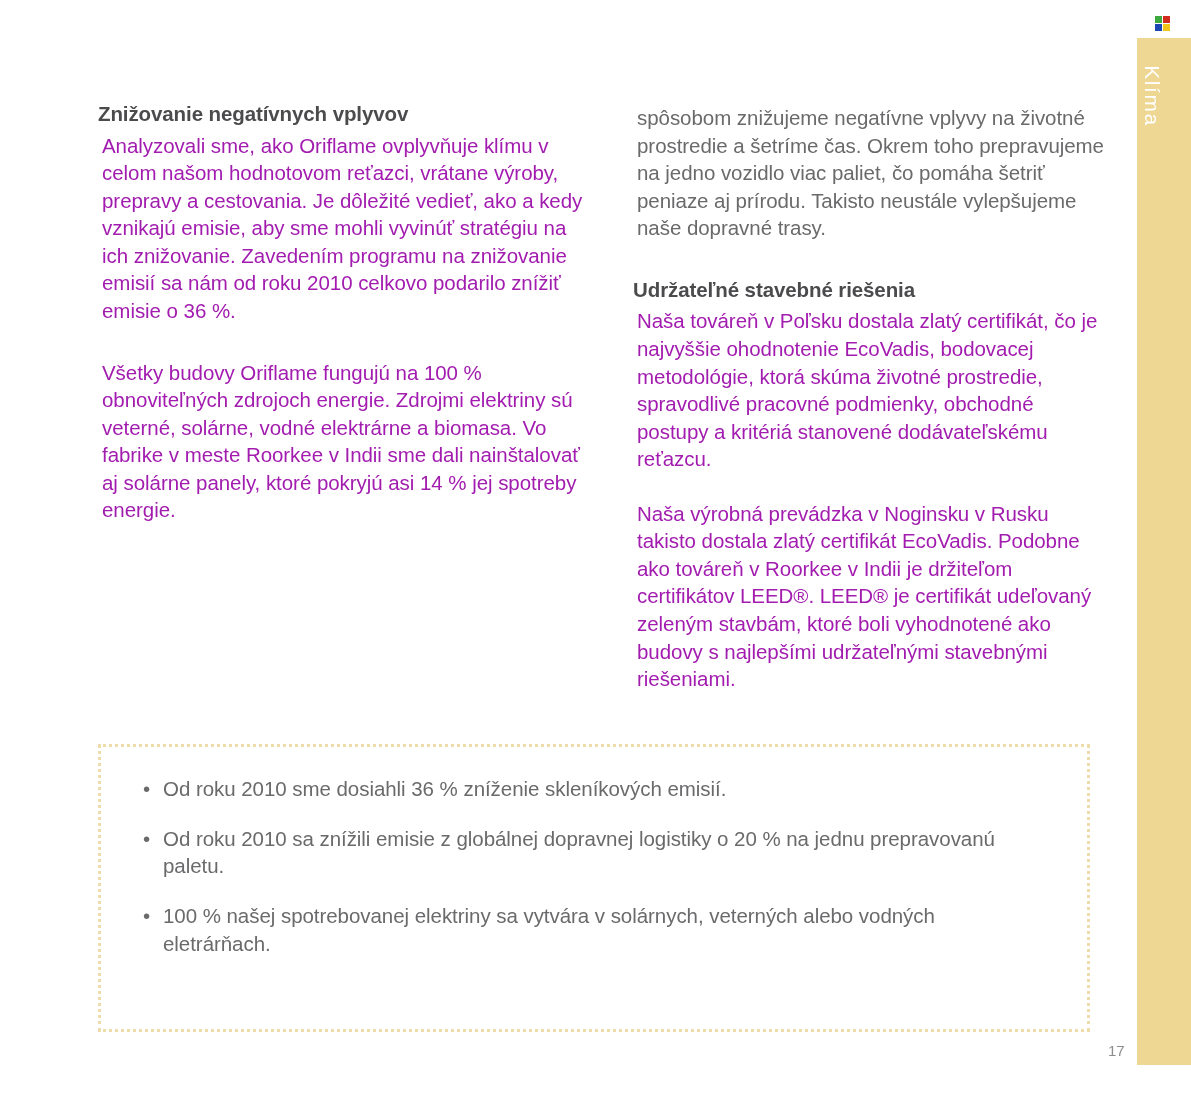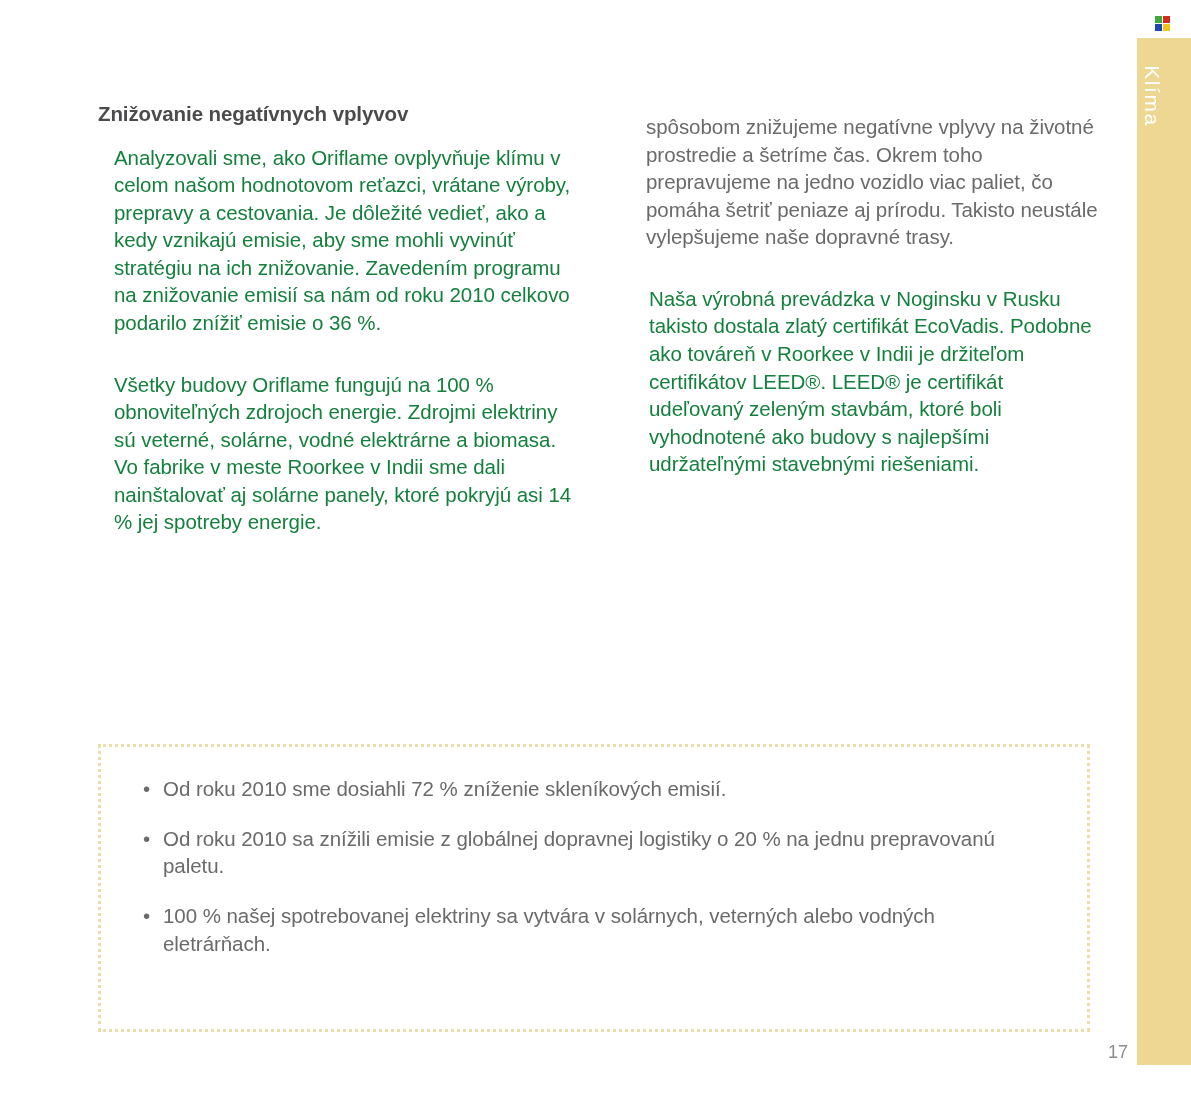--- a/index.html
+++ b/index.html
@@ -70,26 +70,26 @@
 
   .sec h2 {
     margin: 0 0 1px 0;
     font-size: 20.5px;
     line-height: 1.345;
     font-weight: bold;
     color: #4b4b4d;
     letter-spacing: -0.1px;
   }
   .sec p {
-    margin: 16px;
-    color: #15803d;
+    margin: 4px;
+    color: #a21caf;
     letter-spacing: -0.05px;
   }
   .sec p + p { margin-top: 27px; }
-  .lead { margin: 13px; color: #6a6a6c; letter-spacing: -0.05px; }
+  .lead { margin: 4px; color: #6a6a6c; letter-spacing: -0.05px; }
 
   
   .callout {
     position: absolute;
     left: 98px;
     top: 744px;
     width: 992px;
     height: 288px;
     border: 3px dotted #efdcab;
     box-sizing: border-box;
@@ -123,21 +123,21 @@
     position: absolute;
     left: 0;
     top: 0;
   }
 
   
   .page-number {
     position: absolute;
     left: 1108px;
     top: 1042px;
-    font-size: 18px;
+    font-size: 15px;
     color: #8d8d8f;
   }
 </style>
 </head>
 <body>
 
 <div class="page">
 
   <div class="logo">
     <i style="background:#3ea93e"></i>
@@ -162,31 +162,33 @@
     </section>
 
 
   </div>
 
   <div class="col col-right">
 
     <p class="lead">spôsobom znižujeme negatívne vplyvy na životné prostredie a šetríme čas. Okrem toho prepravujeme na jedno vozidlo viac paliet, čo pomáha šetriť peniaze aj prírodu. Takisto neustále vylepšujeme naše dopravné trasy.</p>
 
     <section class="sec" style="margin-top:34px">
+      <h2>Udržateľné stavebné riešenia</h2>
+      <p>Naša továreň v Poľsku dostala zlatý certifikát, čo je najvyššie ohodnotenie EcoVadis, bodovacej metodológie, ktorá skúma životné prostredie, spravodlivé pracovné podmienky, obchodné postupy a kritériá stanovené dodávateľskému reťazcu.</p>
       <p>Naša výrobná prevádzka v Noginsku v Rusku takisto dostala zlatý certifikát EcoVadis. Podobne ako továreň v Roorkee v Indii je držiteľom certifikátov LEED®. LEED® je certifikát udeľovaný zeleným stavbám, ktoré boli vyhodnotené ako budovy s najlepšími udržateľnými stavebnými riešeniami.</p>
     </section>
 
   </div>
 
   <div class="callout">
     <div class="callout-inner">
       <ul>
         <li>
           <span class="bullet">•</span>
-          <span>Od roku 2010 sme dosiahli 72 % zníženie skleníkových emisií.</span>
+          <span>Od roku 2010 sme dosiahli 36 % zníženie skleníkových emisií.</span>
         </li>
         <li>
           <span class="bullet">•</span>
           <span>Od roku 2010 sa znížili emisie z globálnej dopravnej logistiky o 20 % na jednu prepravovanú paletu.</span>
         </li>
         <li>
           <span class="bullet">•</span>
           <span>100 % našej spotrebovanej elektriny sa vytvára v solárnych, veterných alebo vodných eletrárňach.</span>
         </li>
       </ul>

